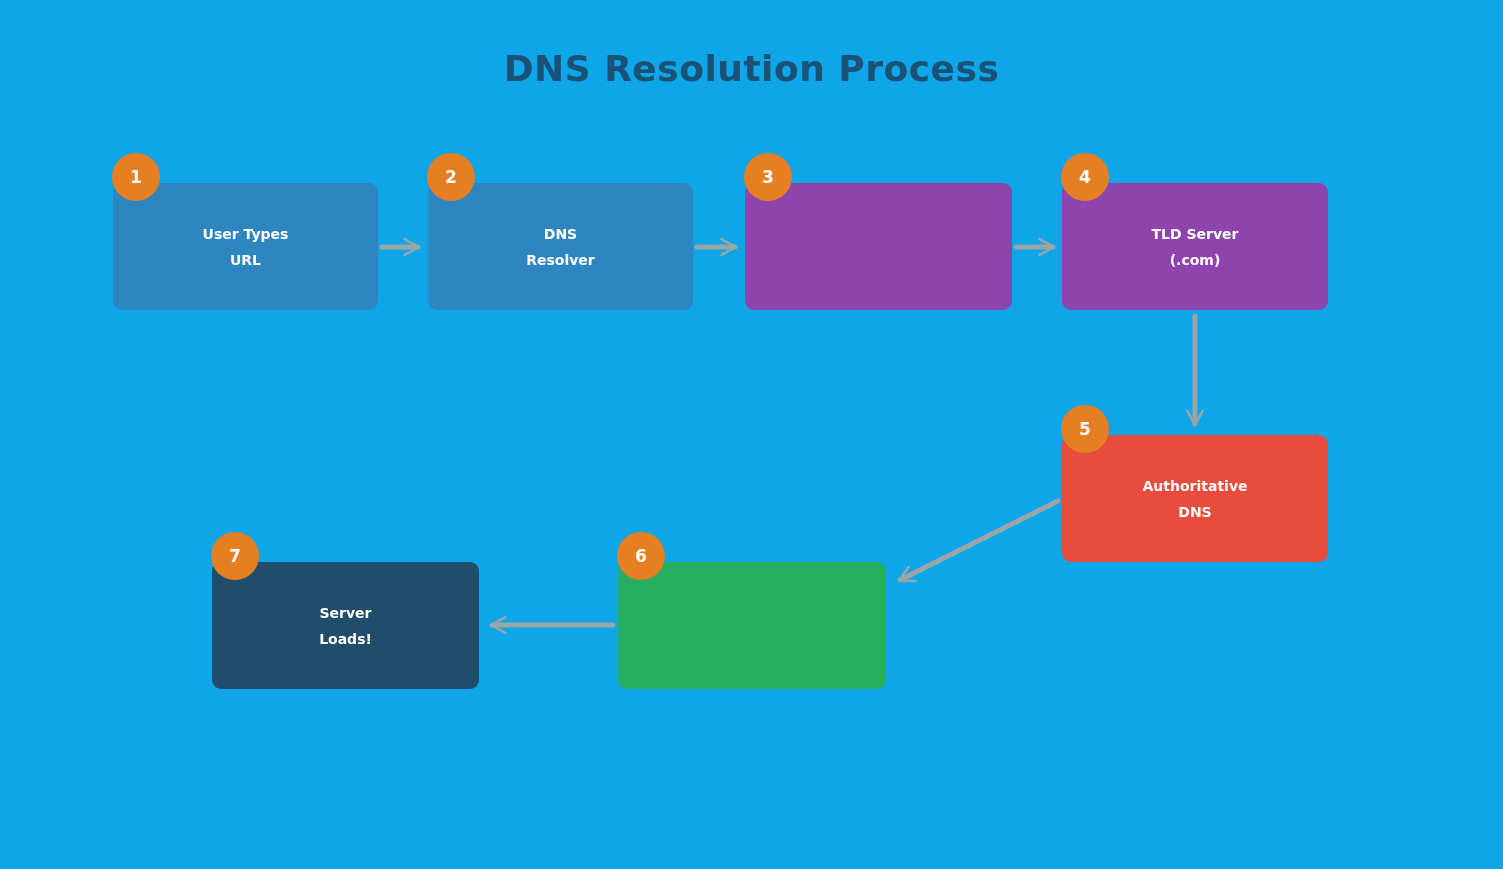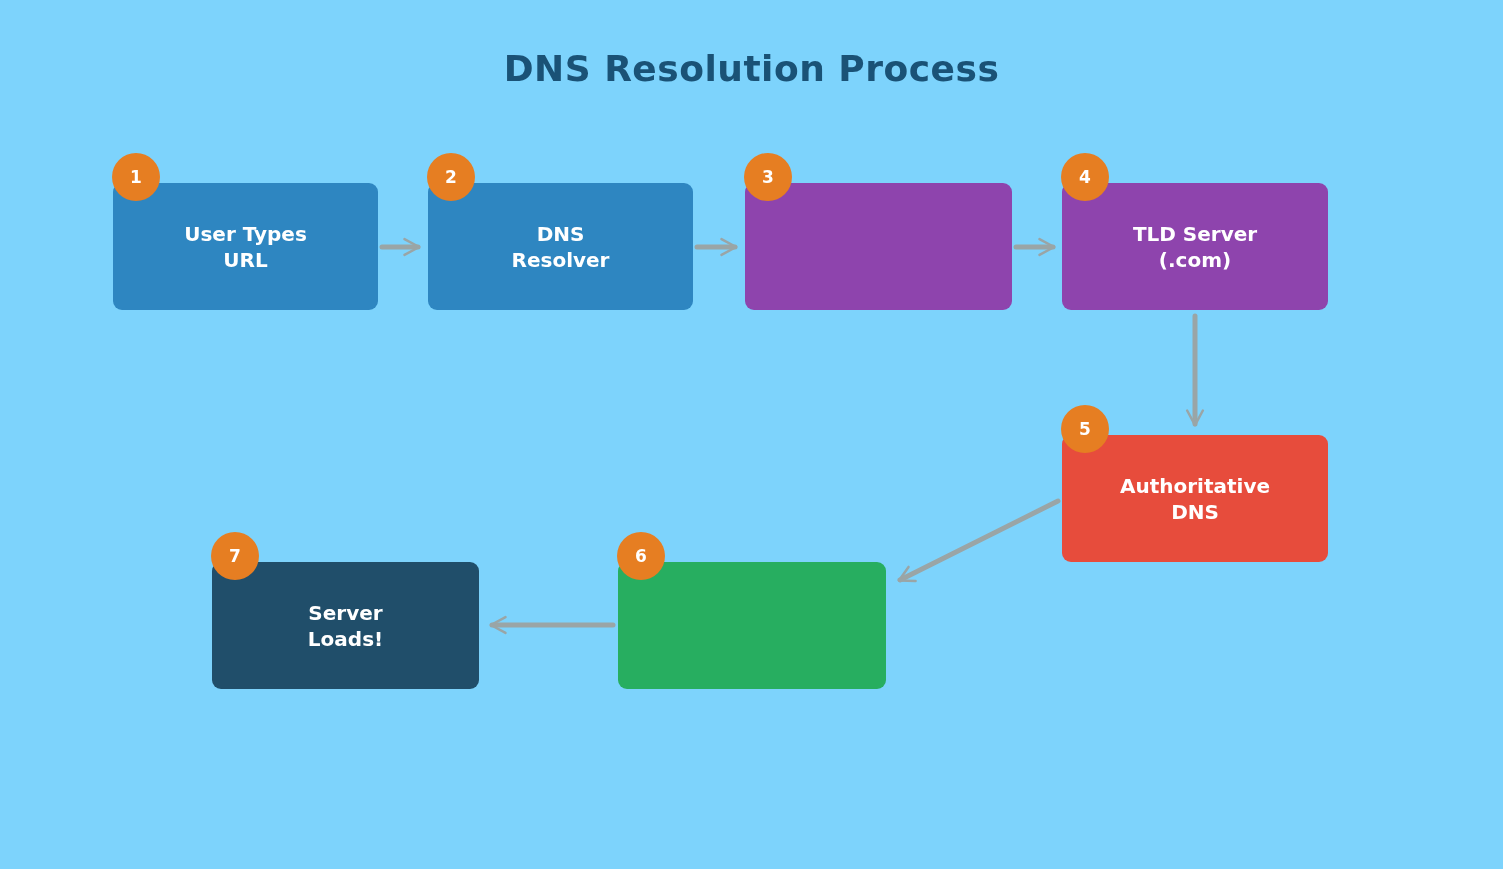--- a/index.html
+++ b/index.html
@@ -3,21 +3,21 @@
 <meta charset="utf-8">
 <style>
   * { margin: 0; padding: 0; box-sizing: border-box; }
   html, body { background: #ffffff; }
   body { font-family: "DejaVu Sans", "Liberation Sans", sans-serif; }
 
   .canvas {
     position: relative;
     width: 1503px;
     height: 869px;
-    background: #7dd3fc;
+    background: #0ea5e9;
     overflow: hidden;
   }
 
   .diagram-title {
     position: absolute;
     top: 48px;
     left: 0;
     width: 100%;
     text-align: center;
     font-size: 36px;
@@ -30,21 +30,21 @@
     position: absolute;
     width: 265px;
     height: 127px;
     border-radius: 9px;
     display: flex;
     align-items: center;
     justify-content: center;
   }
   .node .label {
     color: #ffffff;
-    font-size: 20px;
+    font-size: 14px;
     font-weight: bold;
     line-height: 26px;
     text-align: center;
     white-space: pre-line;
   }
   .badge {
     position: absolute;
     left: -1px;
     top: -30px;
     width: 48px;

